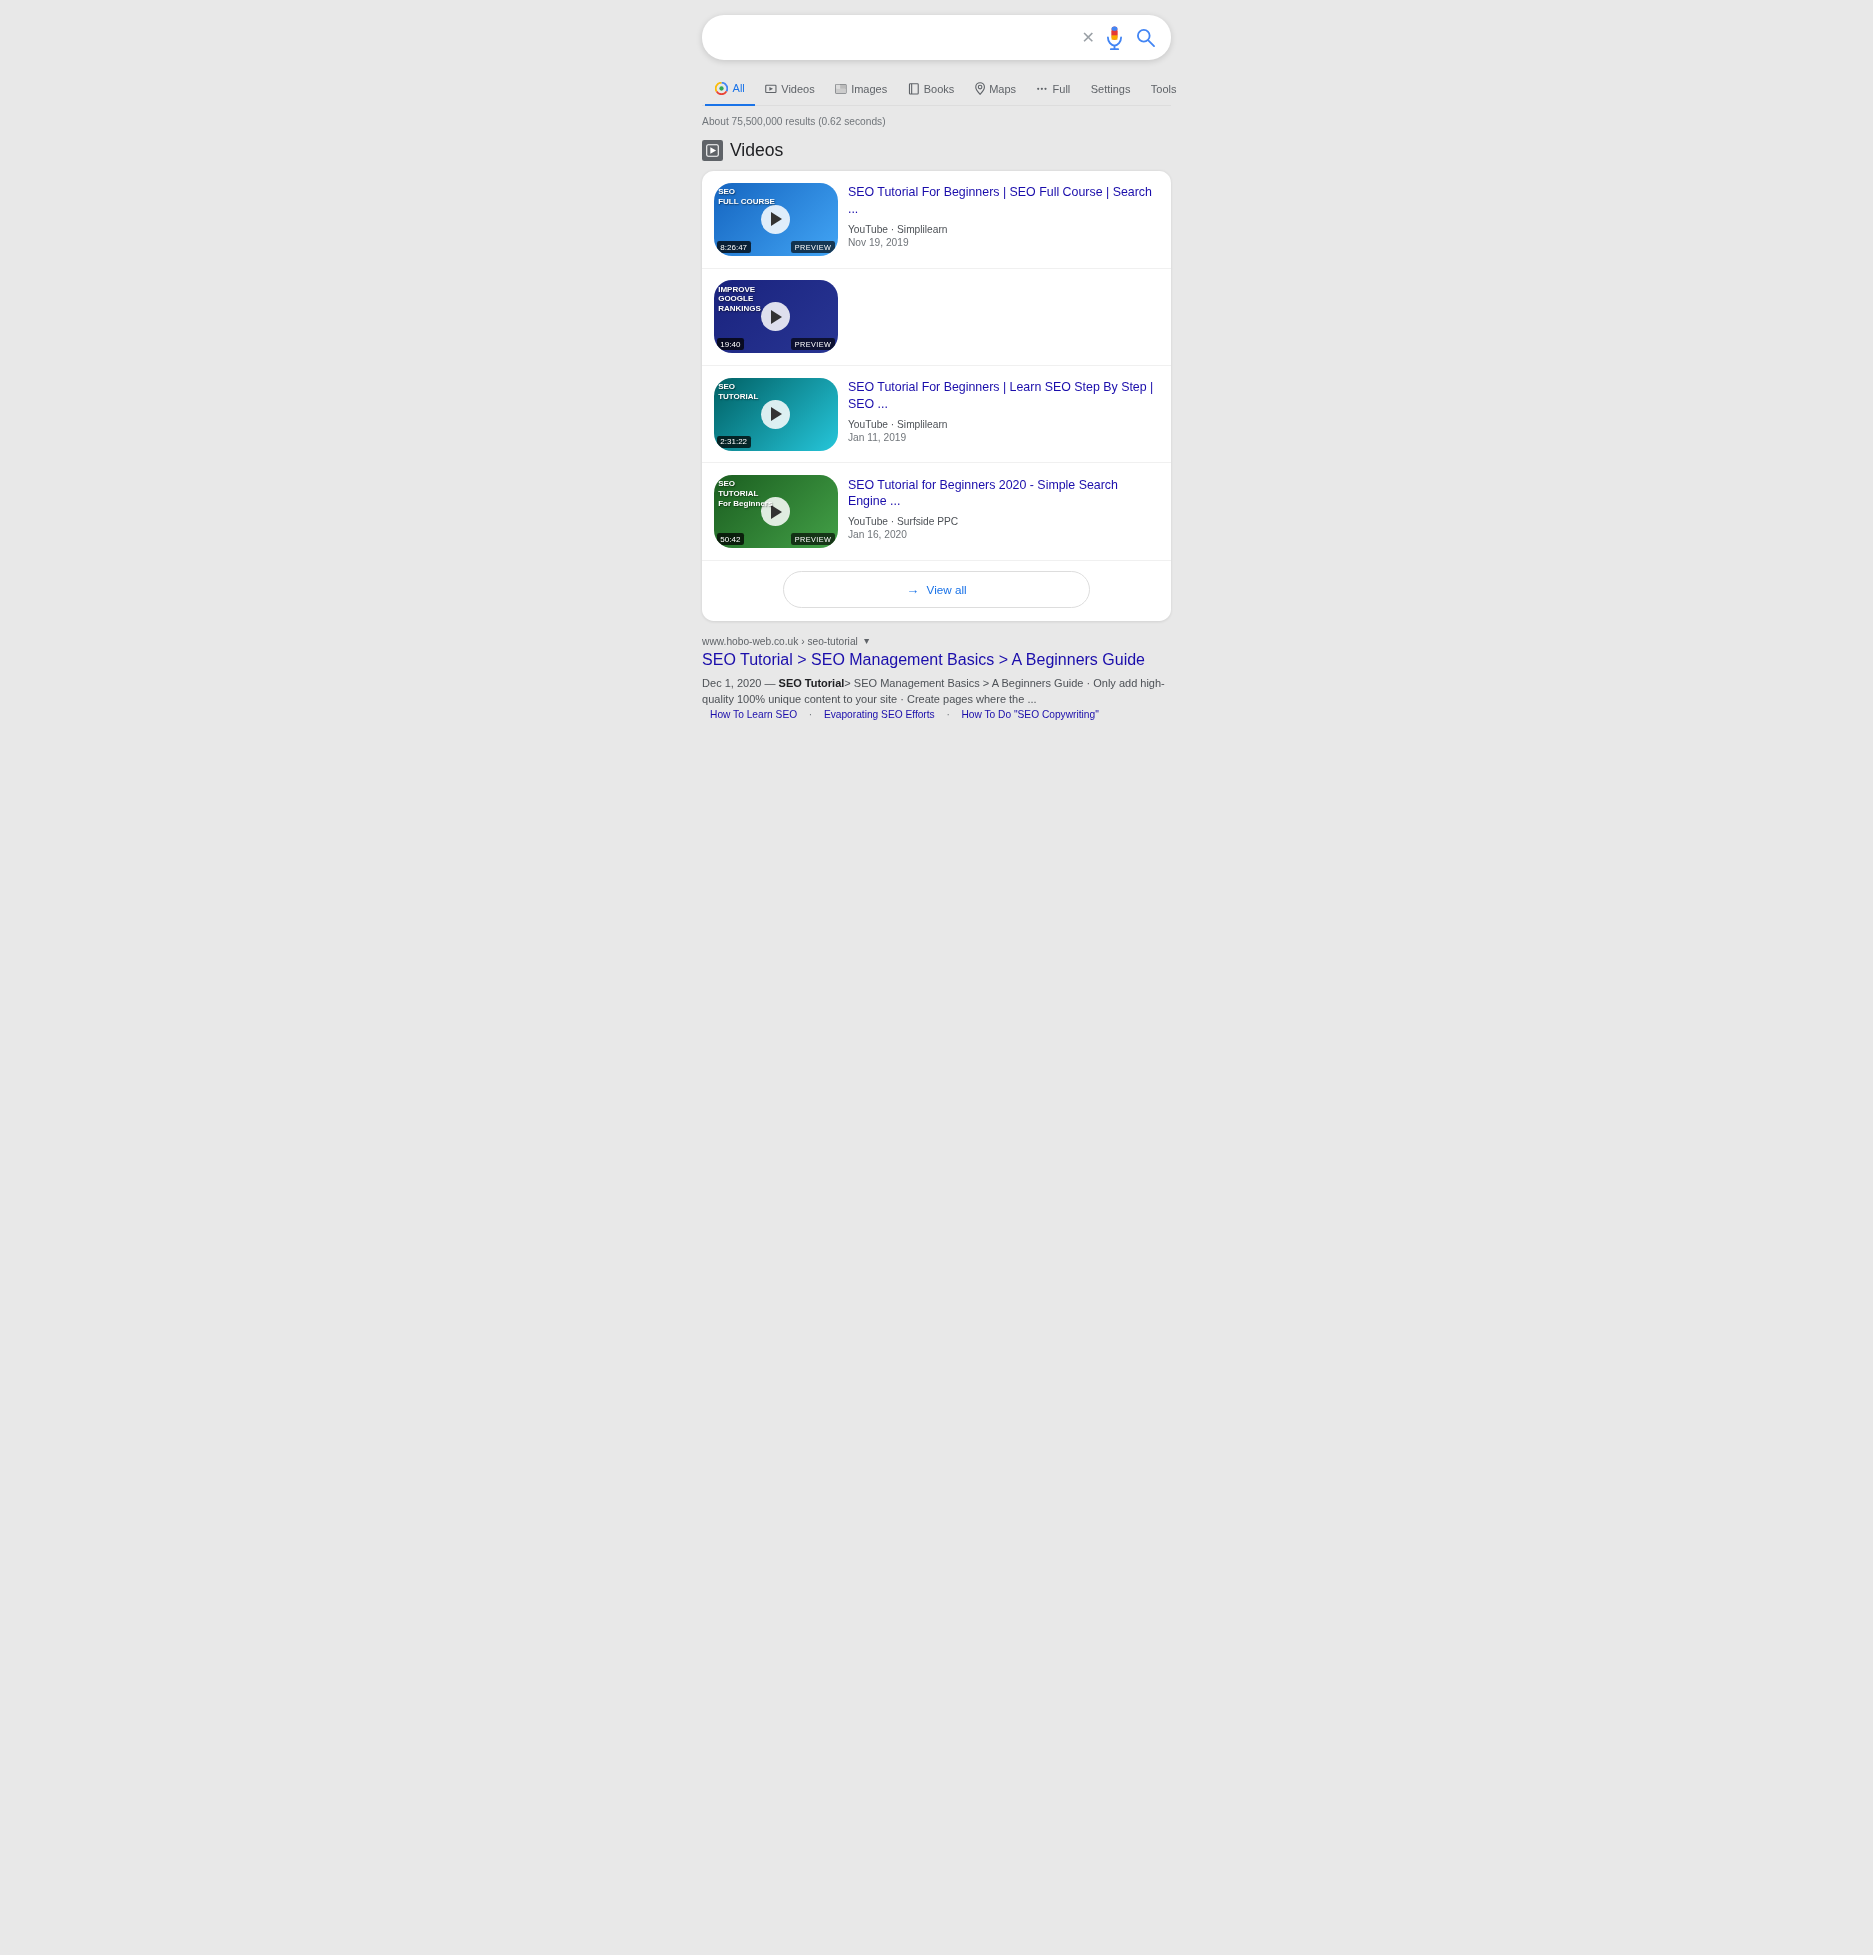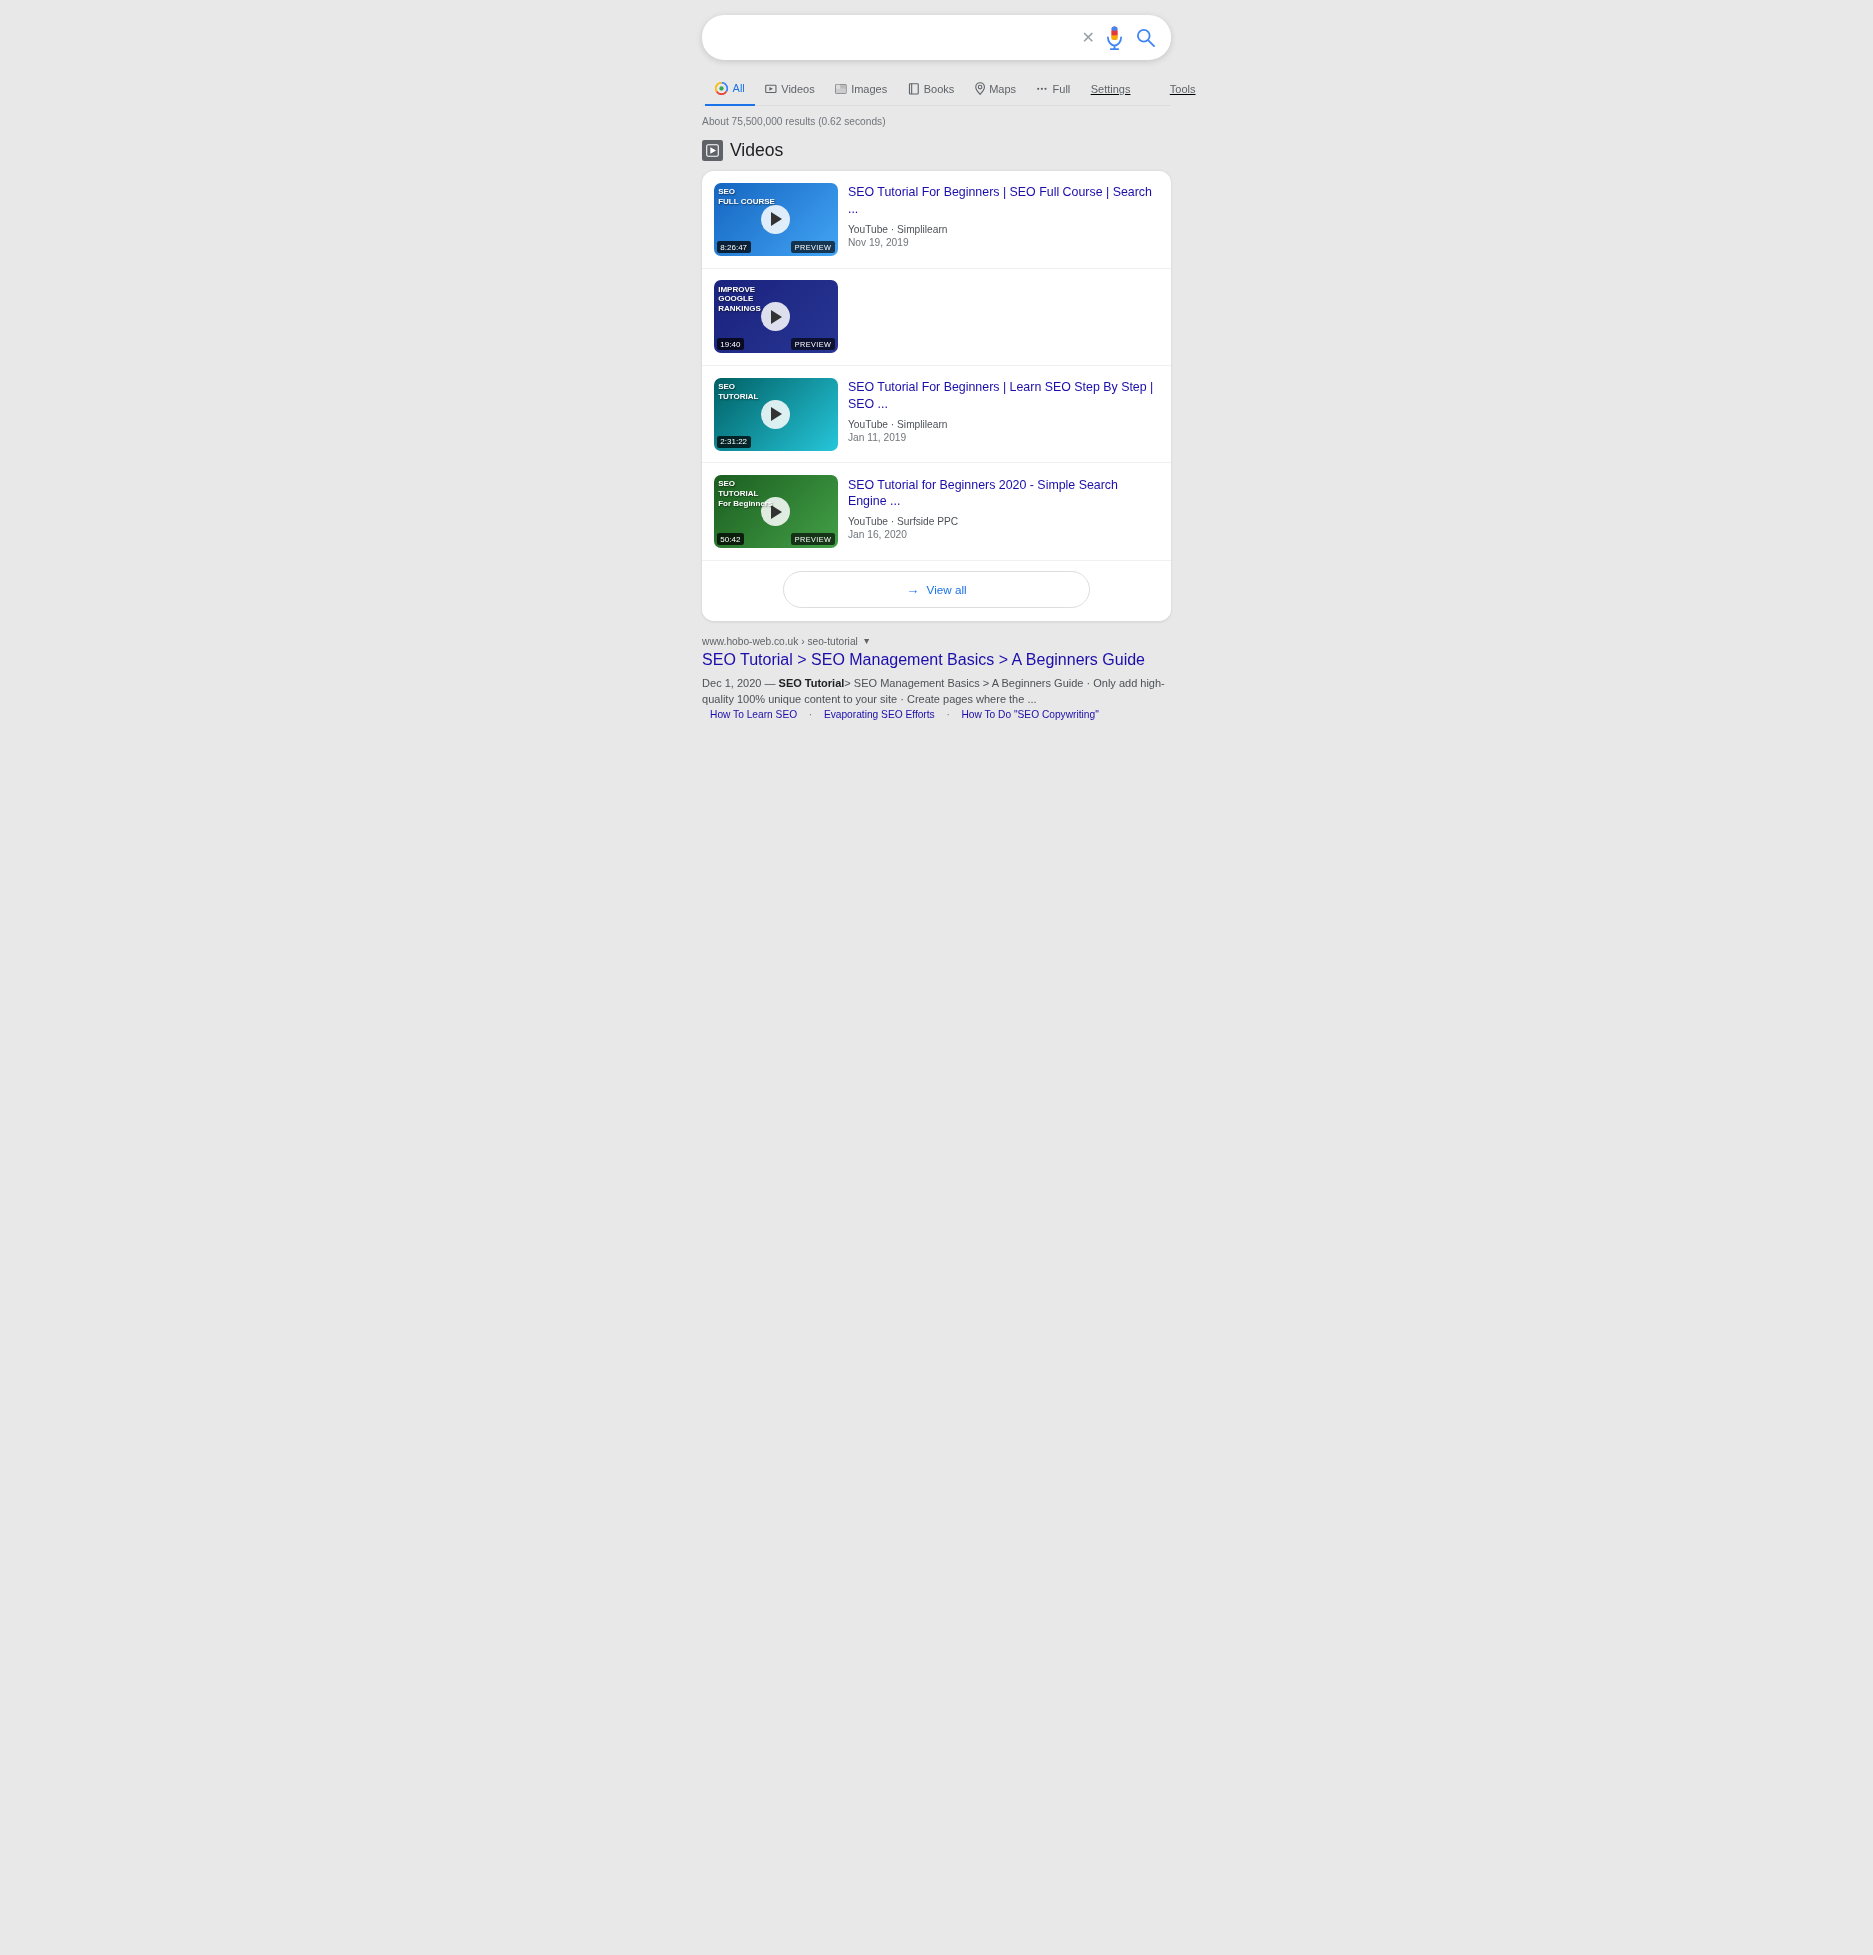--- a/index.html
+++ b/index.html
@@ -65,22 +65,21 @@
       white-space: nowrap;
     }
     .tab-item.active {
       color: #1a73e8;
       border-bottom: 2.2px solid #1a73e8;
       margin-bottom: -0.7px;
     }
     .tabs-right {
       margin-left: auto;
       display: flex;
-      gap: 19px;
-      text-decoration: underline;
+      gap: 0;
     }
     .tabs-right .tab-item {
       color: #5f6368;
     }
 
     
     .results-count {
       font-size: 10.2px;
       color: #70757a;
       margin-bottom: 13px;
@@ -124,21 +123,21 @@
       gap: 10.2px;
     }
     .video-item:last-of-type {
       border-bottom: none;
     }
     .video-thumb {
       position: relative;
       width: 124px;
       min-width: 124px;
       height: 73px;
-      border-radius: 7px;
+      border-radius: 18px;
       overflow: hidden;
       cursor: pointer;
     }
     .video-thumb-bg {
       width: 100%;
       height: 100%;
       display: flex;
       align-items: center;
       justify-content: center;
     }

